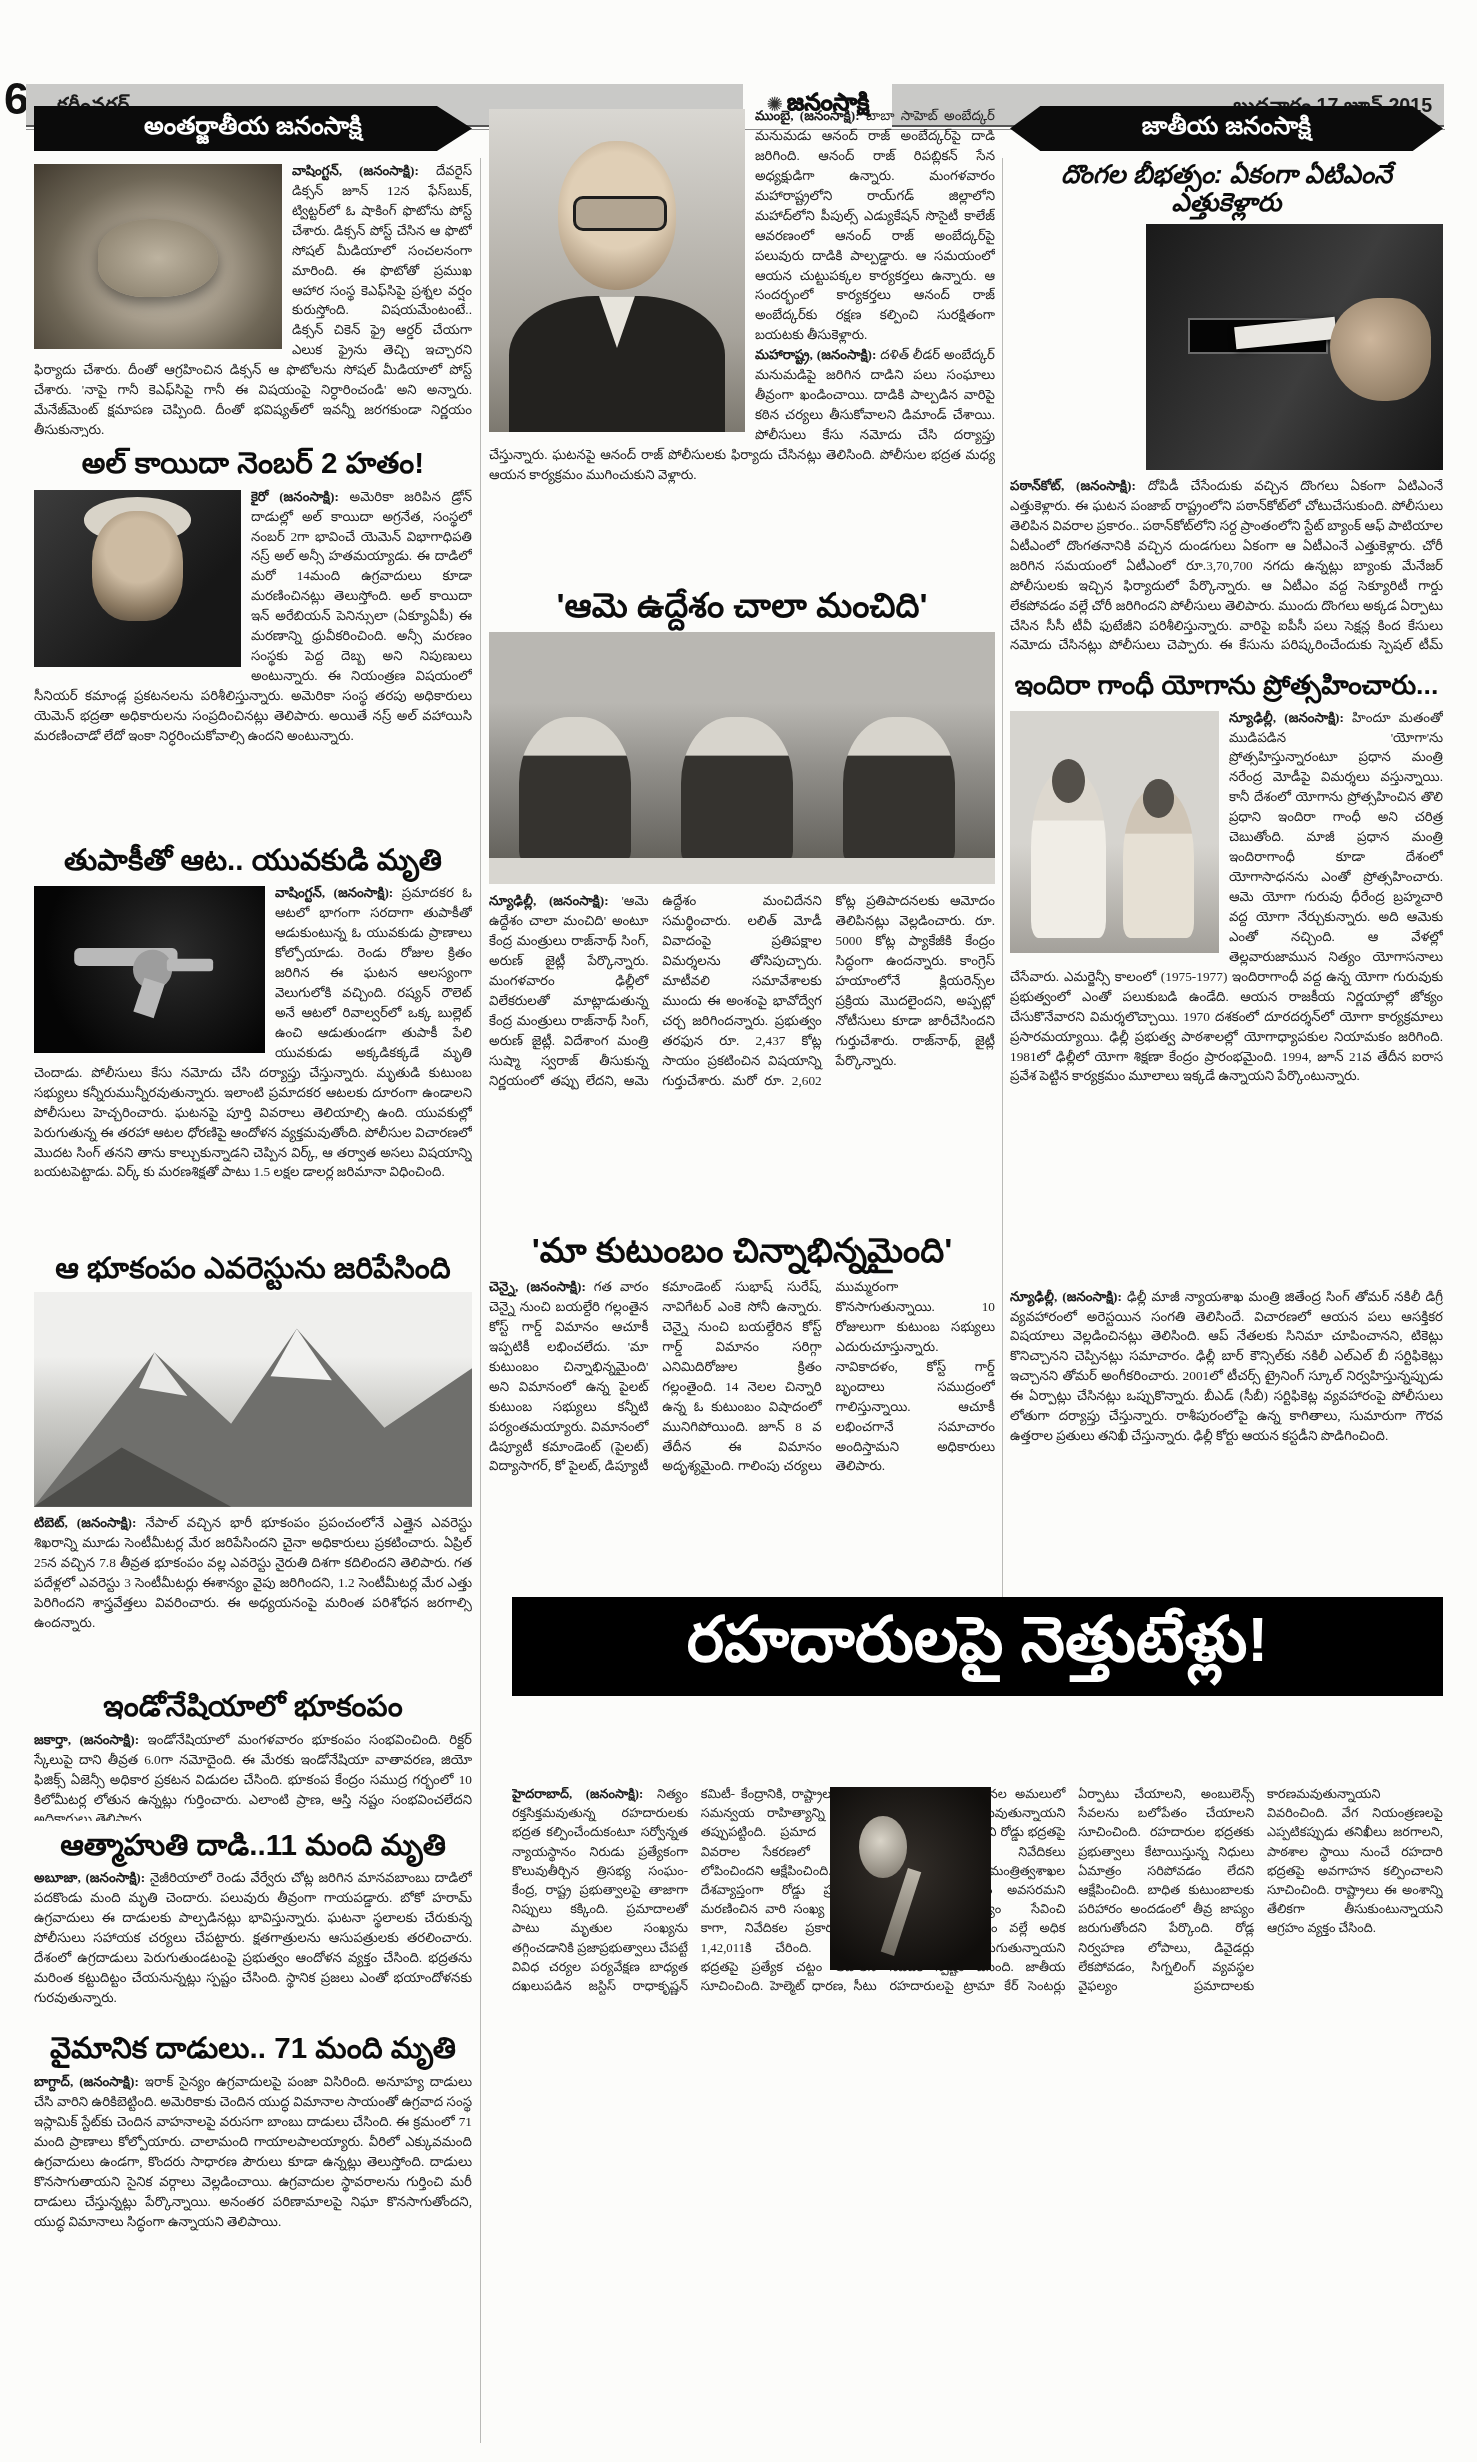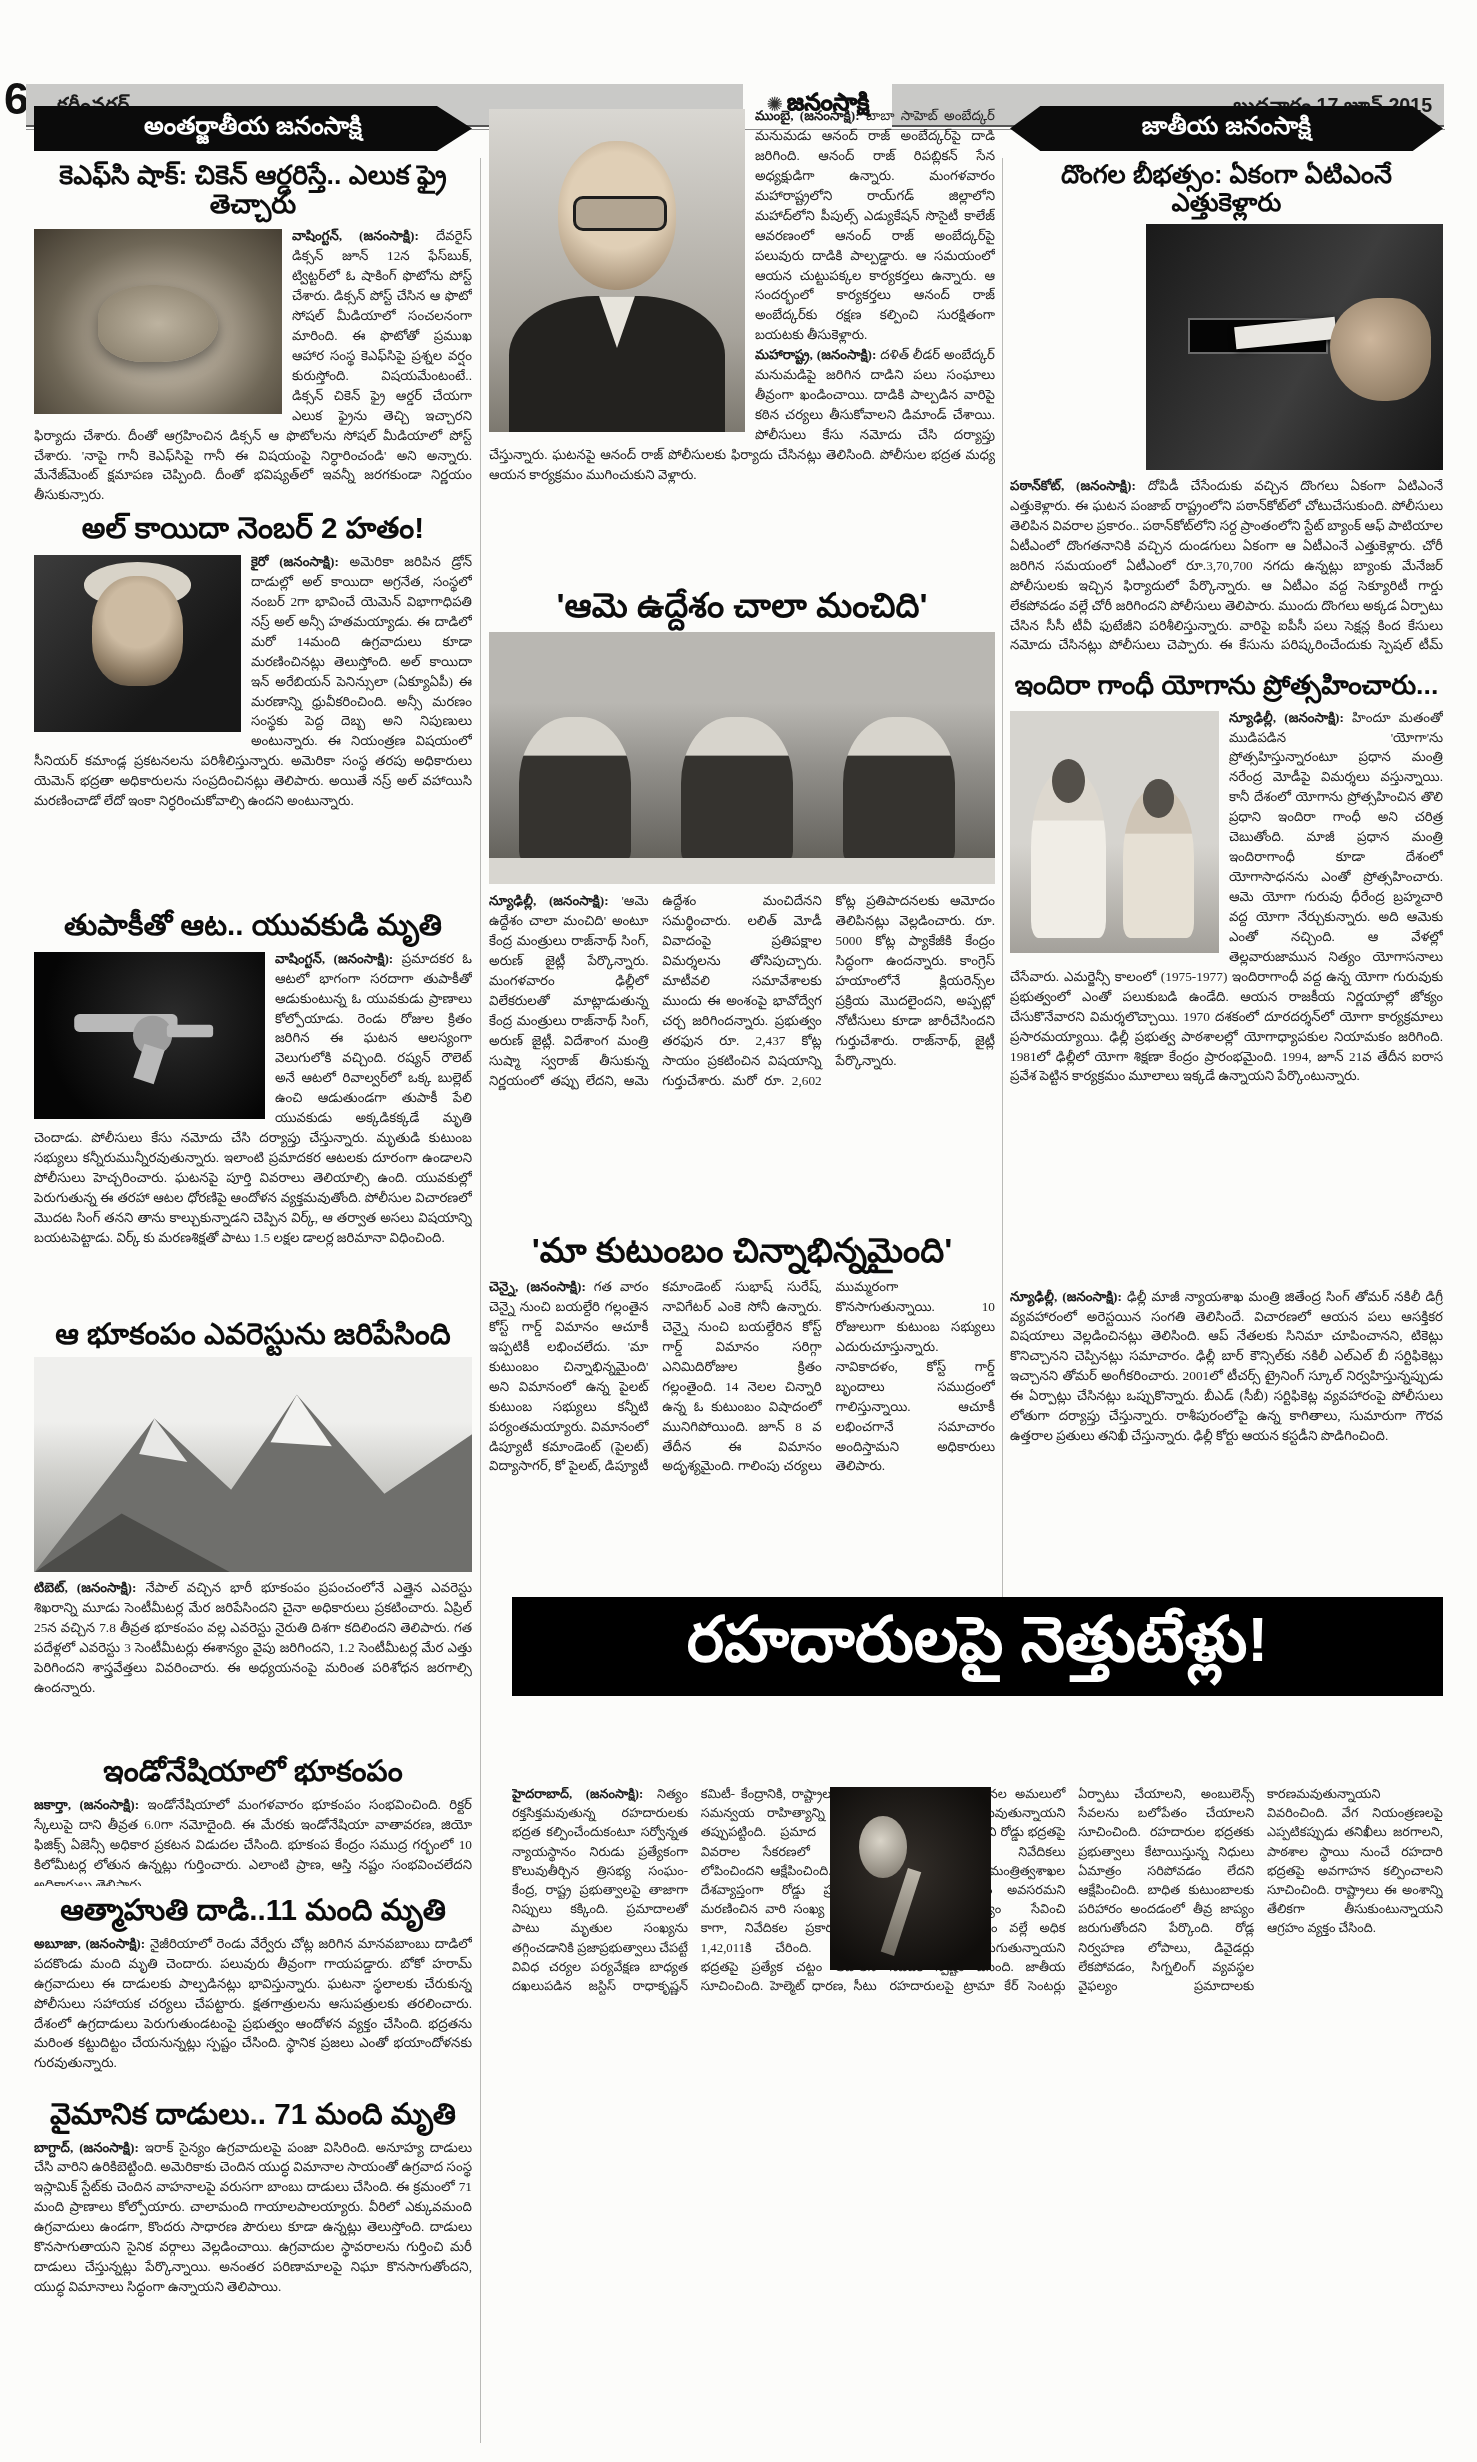--- a/index.html
+++ b/index.html
@@ -99,21 +99,20 @@
   </div>
   <div class="hrule"></div>
   <div class="hrule2"></div>
 
   <div class="vdiv" style="left:480px;top:158px;height:2285px;"></div>
   <div class="vdiv" style="left:1002px;top:158px;height:1512px;"></div>
 
   <div class="col col-left">
     <div class="sec-banner right-arrow">అంతర్జాతీయ జనంసాక్షి</div>
 
-    <div class="hl" style="font-size:26.6px;">కెఎఫ్‌సి షాక్: చికెన్ ఆర్డరిస్తే.. ఎలుక ఫ్రై తెచ్చారు</div>
     <div class="abody" style="height:276px;">
       <div class="photo ph-fl p-rat" style="width:248px;height:185px;"></div>
       <span class="byline">వాషింగ్టన్, (జనంసాక్షి):</span><span> దేవరైస్ డిక్సన్ జూన్ 12న ఫేస్‌బుక్, ట్విట్టర్‌లో ఓ షాకింగ్ ఫొటోను పోస్ట్ చేశారు. డిక్సన్ పోస్ట్ చేసిన ఆ ఫొటో సోషల్ మీడియాలో సంచలనంగా మారింది. ఈ ఫొటోతో ప్రముఖ ఆహార సంస్థ కెఎఫ్‌సిపై ప్రశ్నల వర్షం కురుస్తోంది. విషయమేంటంటే.. డిక్సన్ చికెన్ ఫ్రై ఆర్డర్ చేయగా ఎలుక ఫ్రైను తెచ్చి ఇచ్చారని ఫిర్యాదు చేశారు. దీంతో ఆగ్రహించిన డిక్సన్ ఆ ఫొటోలను సోషల్ మీడియాలో పోస్ట్ చేశారు. 'నాపై గానీ కెఎఫ్‌సిపై గానీ ఈ విషయంపై నిర్ధారించండి' అని అన్నారు. మేనేజ్‌మెంట్ క్షమాపణ చెప్పింది. దీంతో భవిష్యత్‌లో ఇవన్నీ జరగకుండా నిర్ణయం తీసుకున్నారు.</span>
     </div>
 
     <div class="hl" style="margin-top:9.9px;">అల్ కాయిదా నెంబర్ 2 హతం!</div>
     <div class="abody" style="height:347px;">
       <div class="photo ph-fl p-alq" style="width:207px;height:177px;">
           <div class="turban"></div>
           <div class="head"></div>
@@ -189,21 +188,21 @@
     </div>
 
     <div class="hl big" style="margin-top:2px;">'మా కుటుంబం చిన్నాభిన్నమైంది'</div>
     <div class="abody cols3" style="height:307px;">
       <span class="byline">చెన్నై, (జనంసాక్షి):</span><span> గత వారం చెన్నై నుంచి బయల్దేరి గల్లంతైన కోస్ట్ గార్డ్ విమానం ఆచూకీ ఇప్పటికీ లభించలేదు. 'మా కుటుంబం చిన్నాభిన్నమైంది' అని విమానంలో ఉన్న పైలట్ కుటుంబ సభ్యులు కన్నీటి పర్యంతమయ్యారు. విమానంలో డిప్యూటీ కమాండెంట్ (పైలట్) విద్యాసాగర్, కో పైలట్, డిప్యూటీ కమాండెంట్ సుభాష్ సురేష్, నావిగేటర్ ఎంకె సోనీ ఉన్నారు. చెన్నై నుంచి బయల్దేరిన కోస్ట్ గార్డ్ విమానం సరిగ్గా ఎనిమిదిరోజుల క్రితం గల్లంతైంది. 14 నెలల చిన్నారి ఉన్న ఓ కుటుంబం విషాదంలో మునిగిపోయింది. జూన్ 8 వ తేదీన ఈ విమానం అదృశ్యమైంది. గాలింపు చర్యలు ముమ్మరంగా కొనసాగుతున్నాయి. 10 రోజులుగా కుటుంబ సభ్యులు ఎదురుచూస్తున్నారు. నావికాదళం, కోస్ట్ గార్డ్ బృందాలు సముద్రంలో గాలిస్తున్నాయి. ఆచూకీ లభించగానే సమాచారం అందిస్తామని అధికారులు తెలిపారు.</span>
     </div>
   </div>
 
   <div class="col col-right">
     <div class="sec-banner both-arrow">జాతీయ జనంసాక్షి</div>
-    <div class="hl" style="font-size:25.6px;">దొంగల బీభత్సం: ఏకంగా ఏటిఎంనే ఎత్తుకెళ్లారు</div>
+    <div class="hl" style="font-size:25.6px;font-style:italic;">దొంగల బీభత్సం: ఏకంగా ఏటిఎంనే ఎత్తుకెళ్లారు</div>
     <div class="photo ph-fr p-atm" style="width:297px;height:246px;">
       <div class="slot"></div>
         <div class="card"></div>
         <div class="hand"></div>
     </div>
     <div class="abody" style="height:179px;">
       <span class="byline">పఠాన్‌కోట్, (జనంసాక్షి):</span><span> దోపిడీ చేసేందుకు వచ్చిన దొంగలు ఏకంగా ఏటిఎంనే ఎత్తుకెళ్లారు. ఈ ఘటన పంజాబ్ రాష్ట్రంలోని పఠాన్‌కోట్‌లో చోటుచేసుకుంది. పోలీసులు తెలిపిన వివరాల ప్రకారం.. పఠాన్‌కోట్‌లోని సర్ద ప్రాంతంలోని స్టేట్ బ్యాంక్ ఆఫ్ పాటియాల ఏటీఎంలో దొంగతనానికి వచ్చిన దుండగులు ఏకంగా ఆ ఏటీఎంనే ఎత్తుకెళ్లారు. చోరీ జరిగిన సమయంలో ఏటీఎంలో రూ.3,70,700 నగదు ఉన్నట్లు బ్యాంకు మేనేజర్ పోలీసులకు ఇచ్చిన ఫిర్యాదులో పేర్కొన్నారు. ఆ ఏటీఎం వద్ద సెక్యూరిటీ గార్డు లేకపోవడం వల్లే చోరీ జరిగిందని పోలీసులు తెలిపారు. ముందు దొంగలు అక్కడ ఏర్పాటు చేసిన సీసీ టీవీ ఫుటేజీని పరిశీలిస్తున్నారు. వారిపై ఐపీసీ పలు సెక్షన్ల కింద కేసులు నమోదు చేసినట్లు పోలీసులు చెప్పారు. ఈ కేసును పరిష్కరించేందుకు స్పెషల్ టీమ్ రంగంలోకి దిగింది.</span>
     </div>
 
     <div class="hl" style="font-size:26.6px;margin-top:16px;">ఇందిరా గాంధీ యోగాను ప్రోత్సహించారు...</div>

